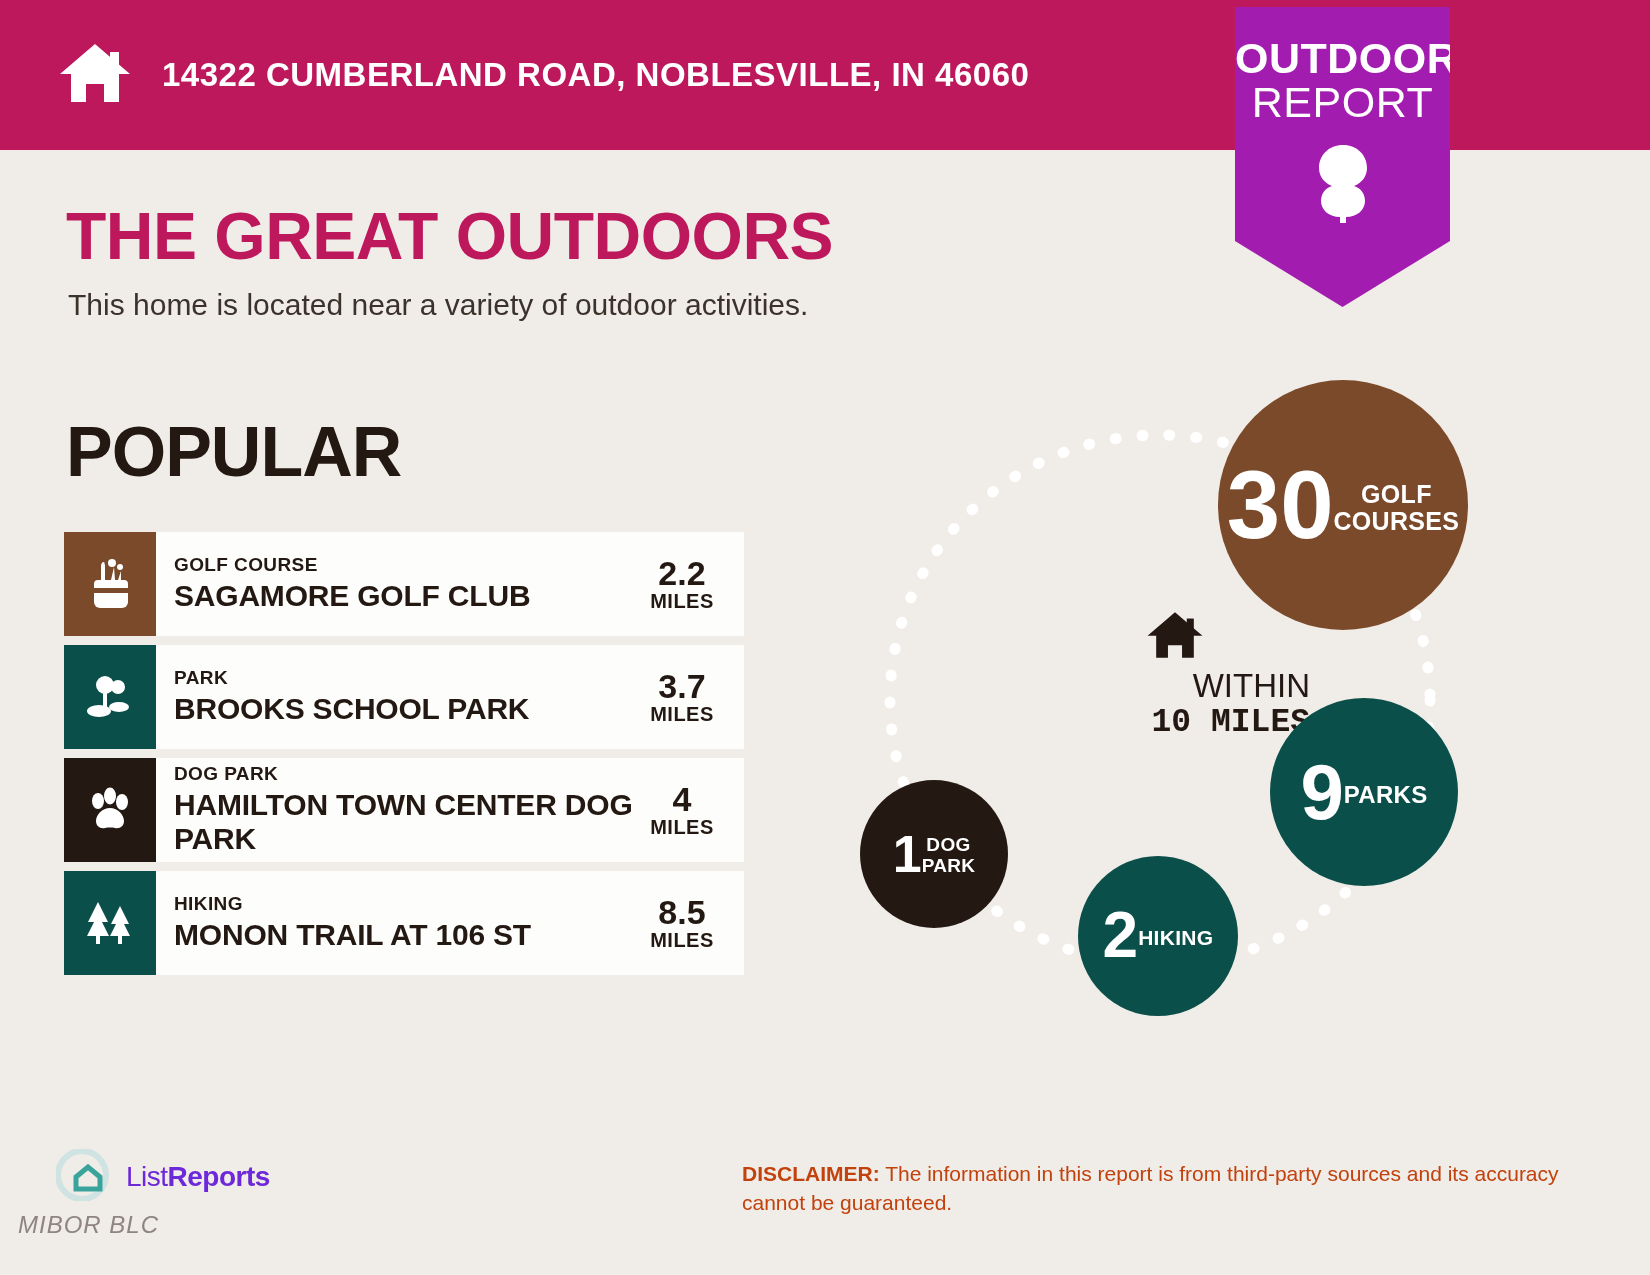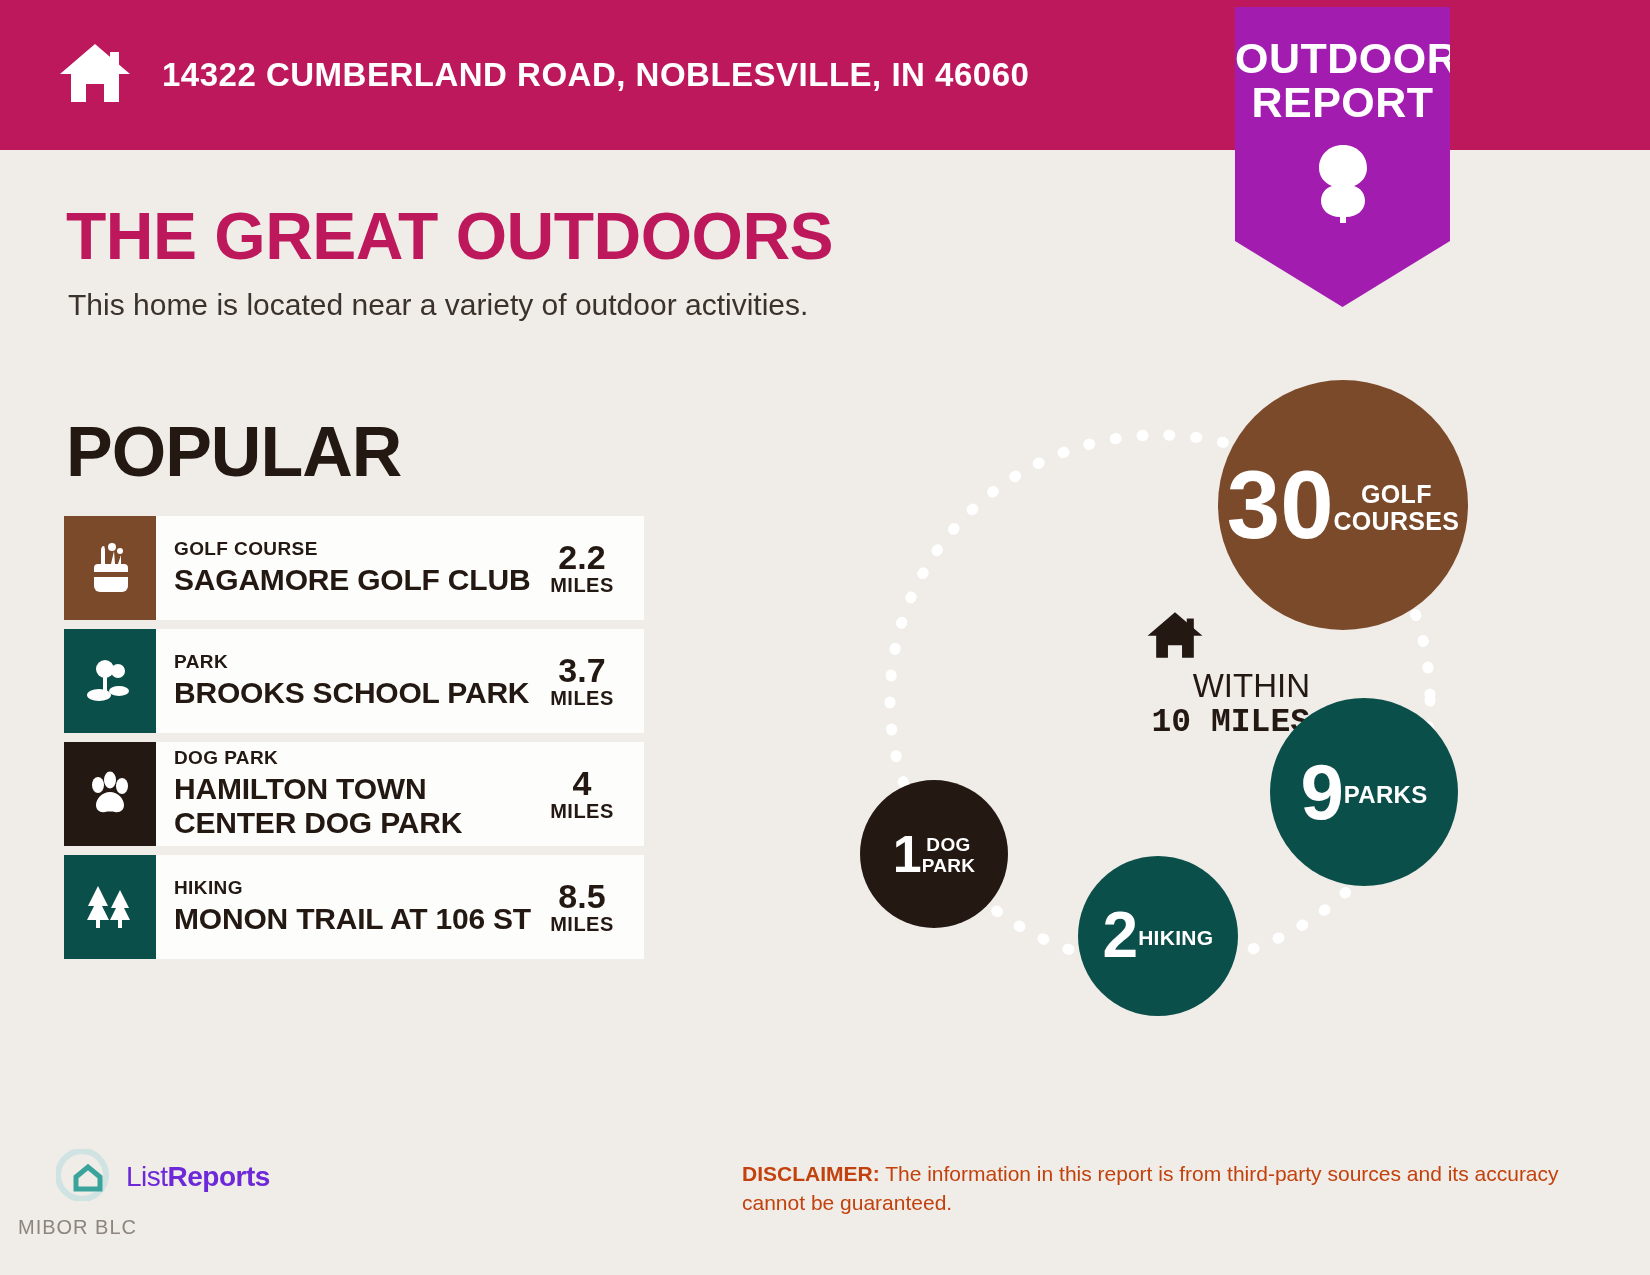--- a/index.html
+++ b/index.html
@@ -31,39 +31,39 @@
   .badge {
     position: absolute; top: 0; left: 1235px;
     width: 215px; height: 300px;
     background: #a21caf;
     clip-path: polygon(0 0, 100% 0, 100% 78%, 50% 100%, 0 78%);
     text-align: center;
     padding-top: 30px;
     margin-top: 7px;
   }
   .badge-line1 { color:#fff; font-size: 43px; font-weight: bold; letter-spacing: 0.5px; line-height: 1; }
-  .badge-line2 { color:#fff; font-size: 43px; font-weight: bold; letter-spacing: 0.5px; line-height: 1.05; }
+  .badge-line2 { color:#fff; font-size: 43px; font-weight: normal; letter-spacing: 0.5px; line-height: 1.05; }
   .badge-tree { margin-top: 18px; display: flex; justify-content: center; }
 
   
   .title {
     position: absolute; top: 198px; left: 66px;
     font-size: 66px; font-weight: bold; color: #be185d; letter-spacing: -0.5px;
   }
   .subtitle {
     position: absolute; top: 288px; left: 68px;
     font-size: 30px; color: #3b322c;
   }
   .popular {
     position: absolute; top: 412px; left: 66px;
     font-size: 70px; font-weight: bold; color: #231812; letter-spacing: -1px;
   }
 
   
-  .list { position: absolute; top: 516px; left: 64px; width: 580px; }
+  .list { position: absolute; top: 532px; left: 64px; width: 680px; }
   .row { display: flex; margin-bottom: 9px; height: 104px; }
   .row-icon {
     width: 92px; flex: 0 0 92px;
     display: flex; align-items: center; justify-content: center;
   }
   .row-body {
     flex: 1; background: #fdfdfb;
     display: flex; align-items: center; justify-content: space-between;
     padding: 0 16px 0 18px;
   }
@@ -106,21 +106,21 @@
   }
   .center-block .home { display: flex; justify-content: center; }
   .center-line1 { font-size: 33px; color: #231812; margin-top: 8px; line-height: 1.1; }
   .center-line2 { font-size: 33px; font-weight: bold; color: #231812; line-height: 1.15; font-family: Liberation Mono, monospace; }
 
   
   .footer-logo { position: absolute; left: 56px; bottom: 70px; display: flex; align-items: center; }
   .logo-mark { margin-right: 6px; }
   .logo-text { font-size: 28px; color: #6d28d9; letter-spacing: -0.5px; }
   .logo-text b { font-weight: bold; }
-  .mibor { position: absolute; left: 18px; bottom: 36px; font-size: 20px; color: #8d857e; letter-spacing: 1px; }
+  .mibor { position: absolute; left: 18px; bottom: 36px; font-size: 24px; color: #8d857e; letter-spacing: 1px; font-style: italic; }
 
   .disclaimer {
     position: absolute; left: 742px; bottom: 58px; width: 840px;
     font-size: 21px; color: #c2410c; line-height: 1.35;
   }
   .disclaimer b { font-weight: bold; }
 </style>
 </head>
 <body>
 

